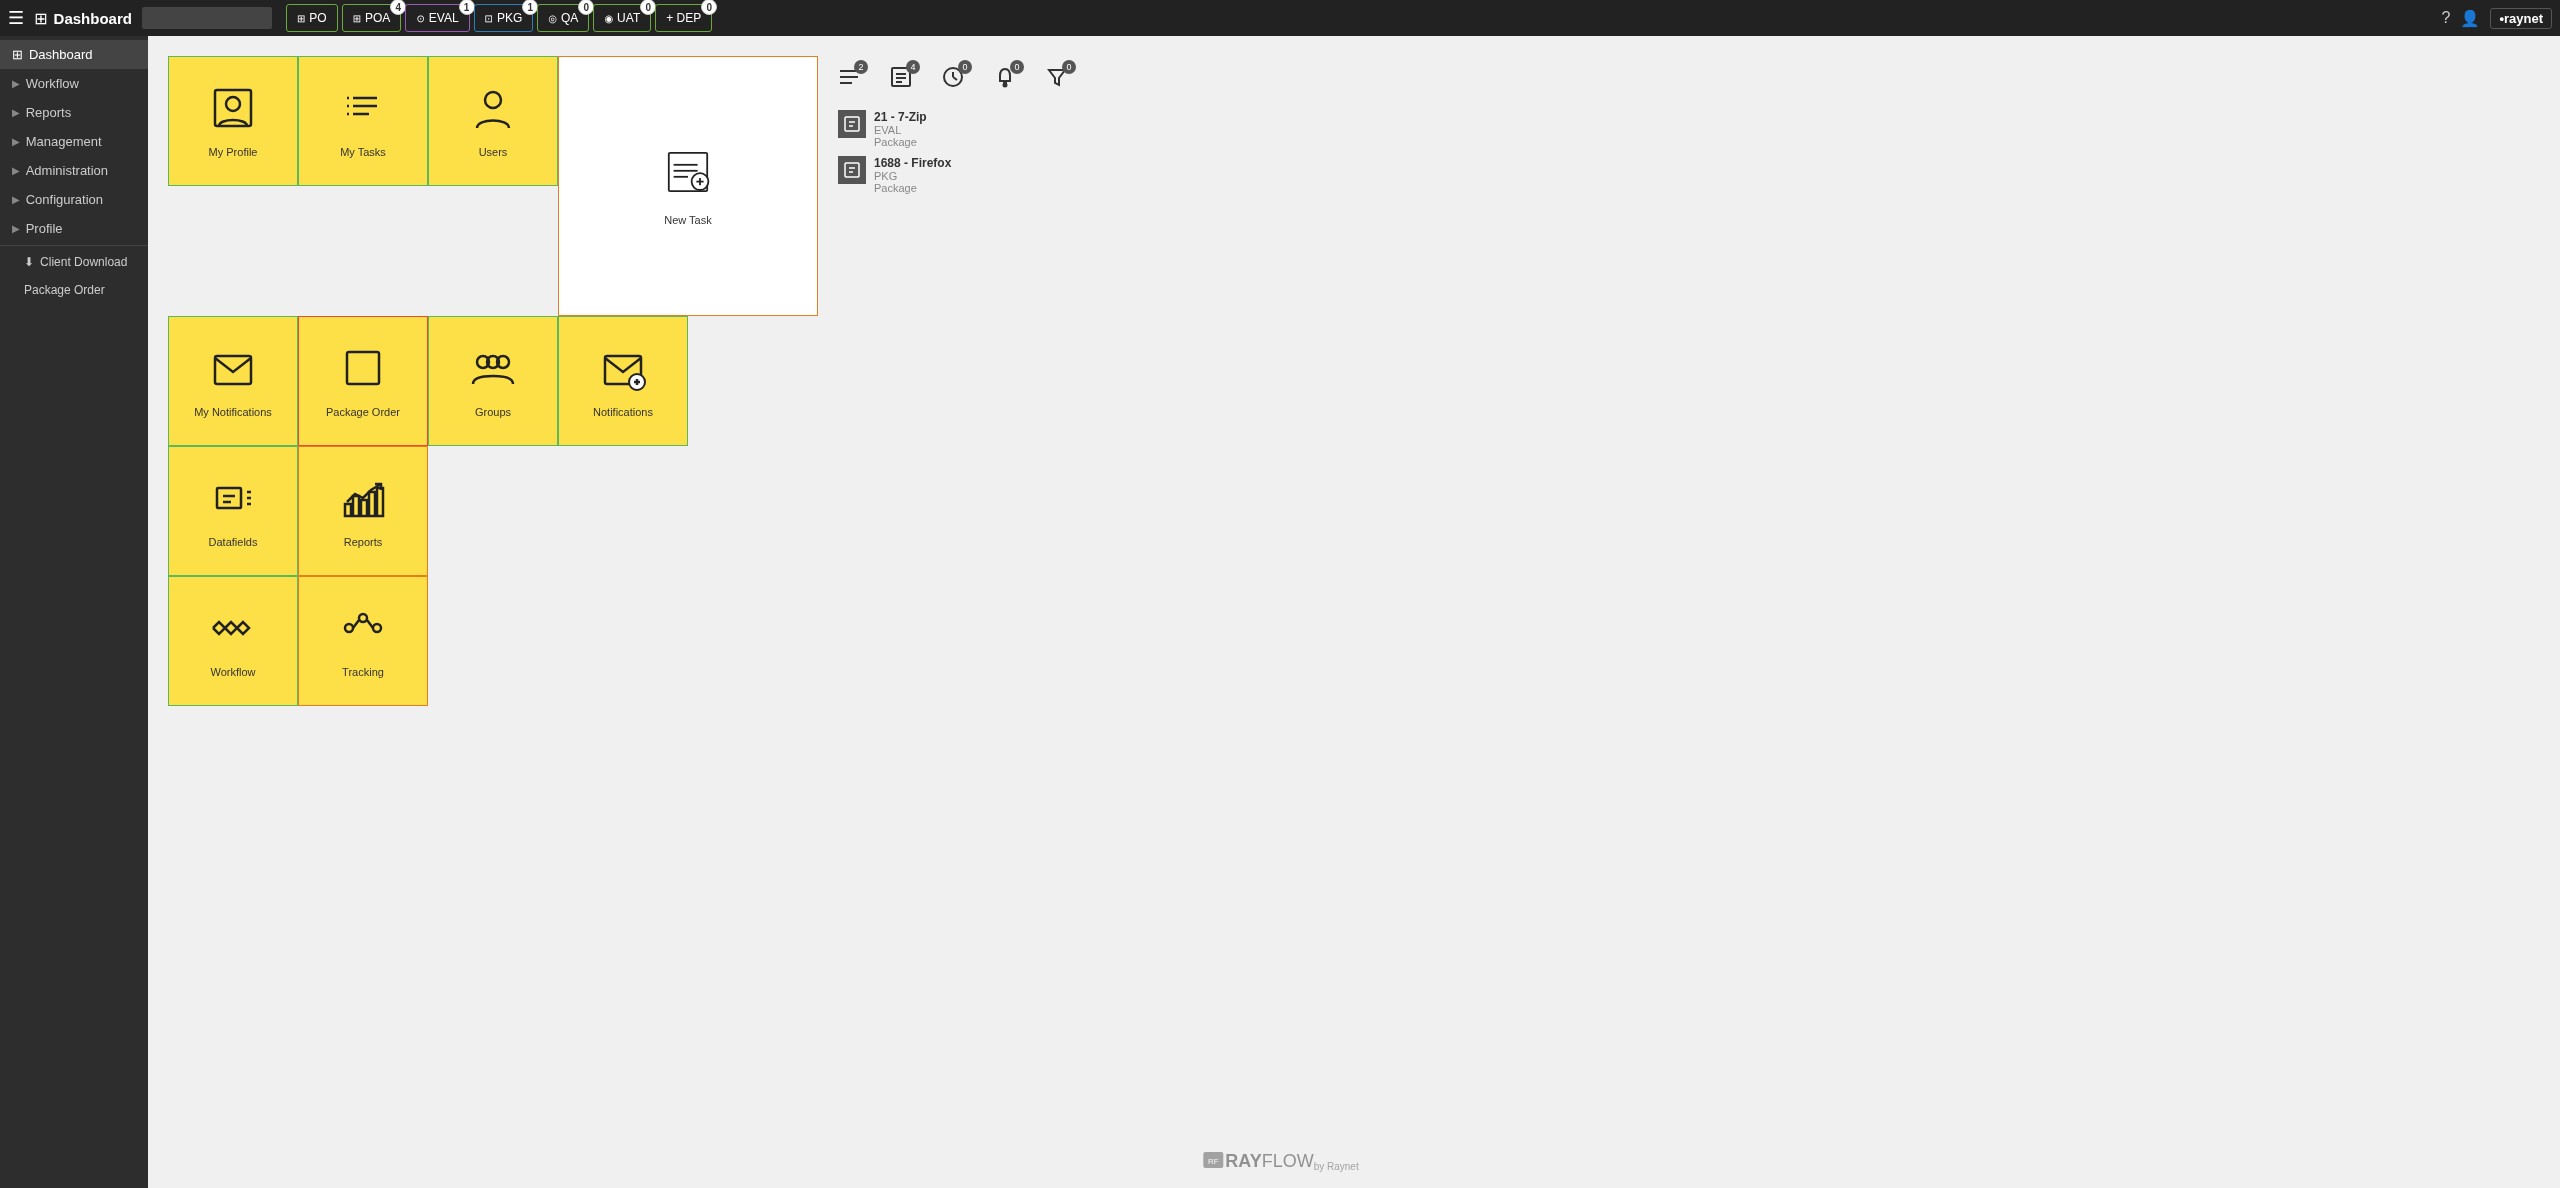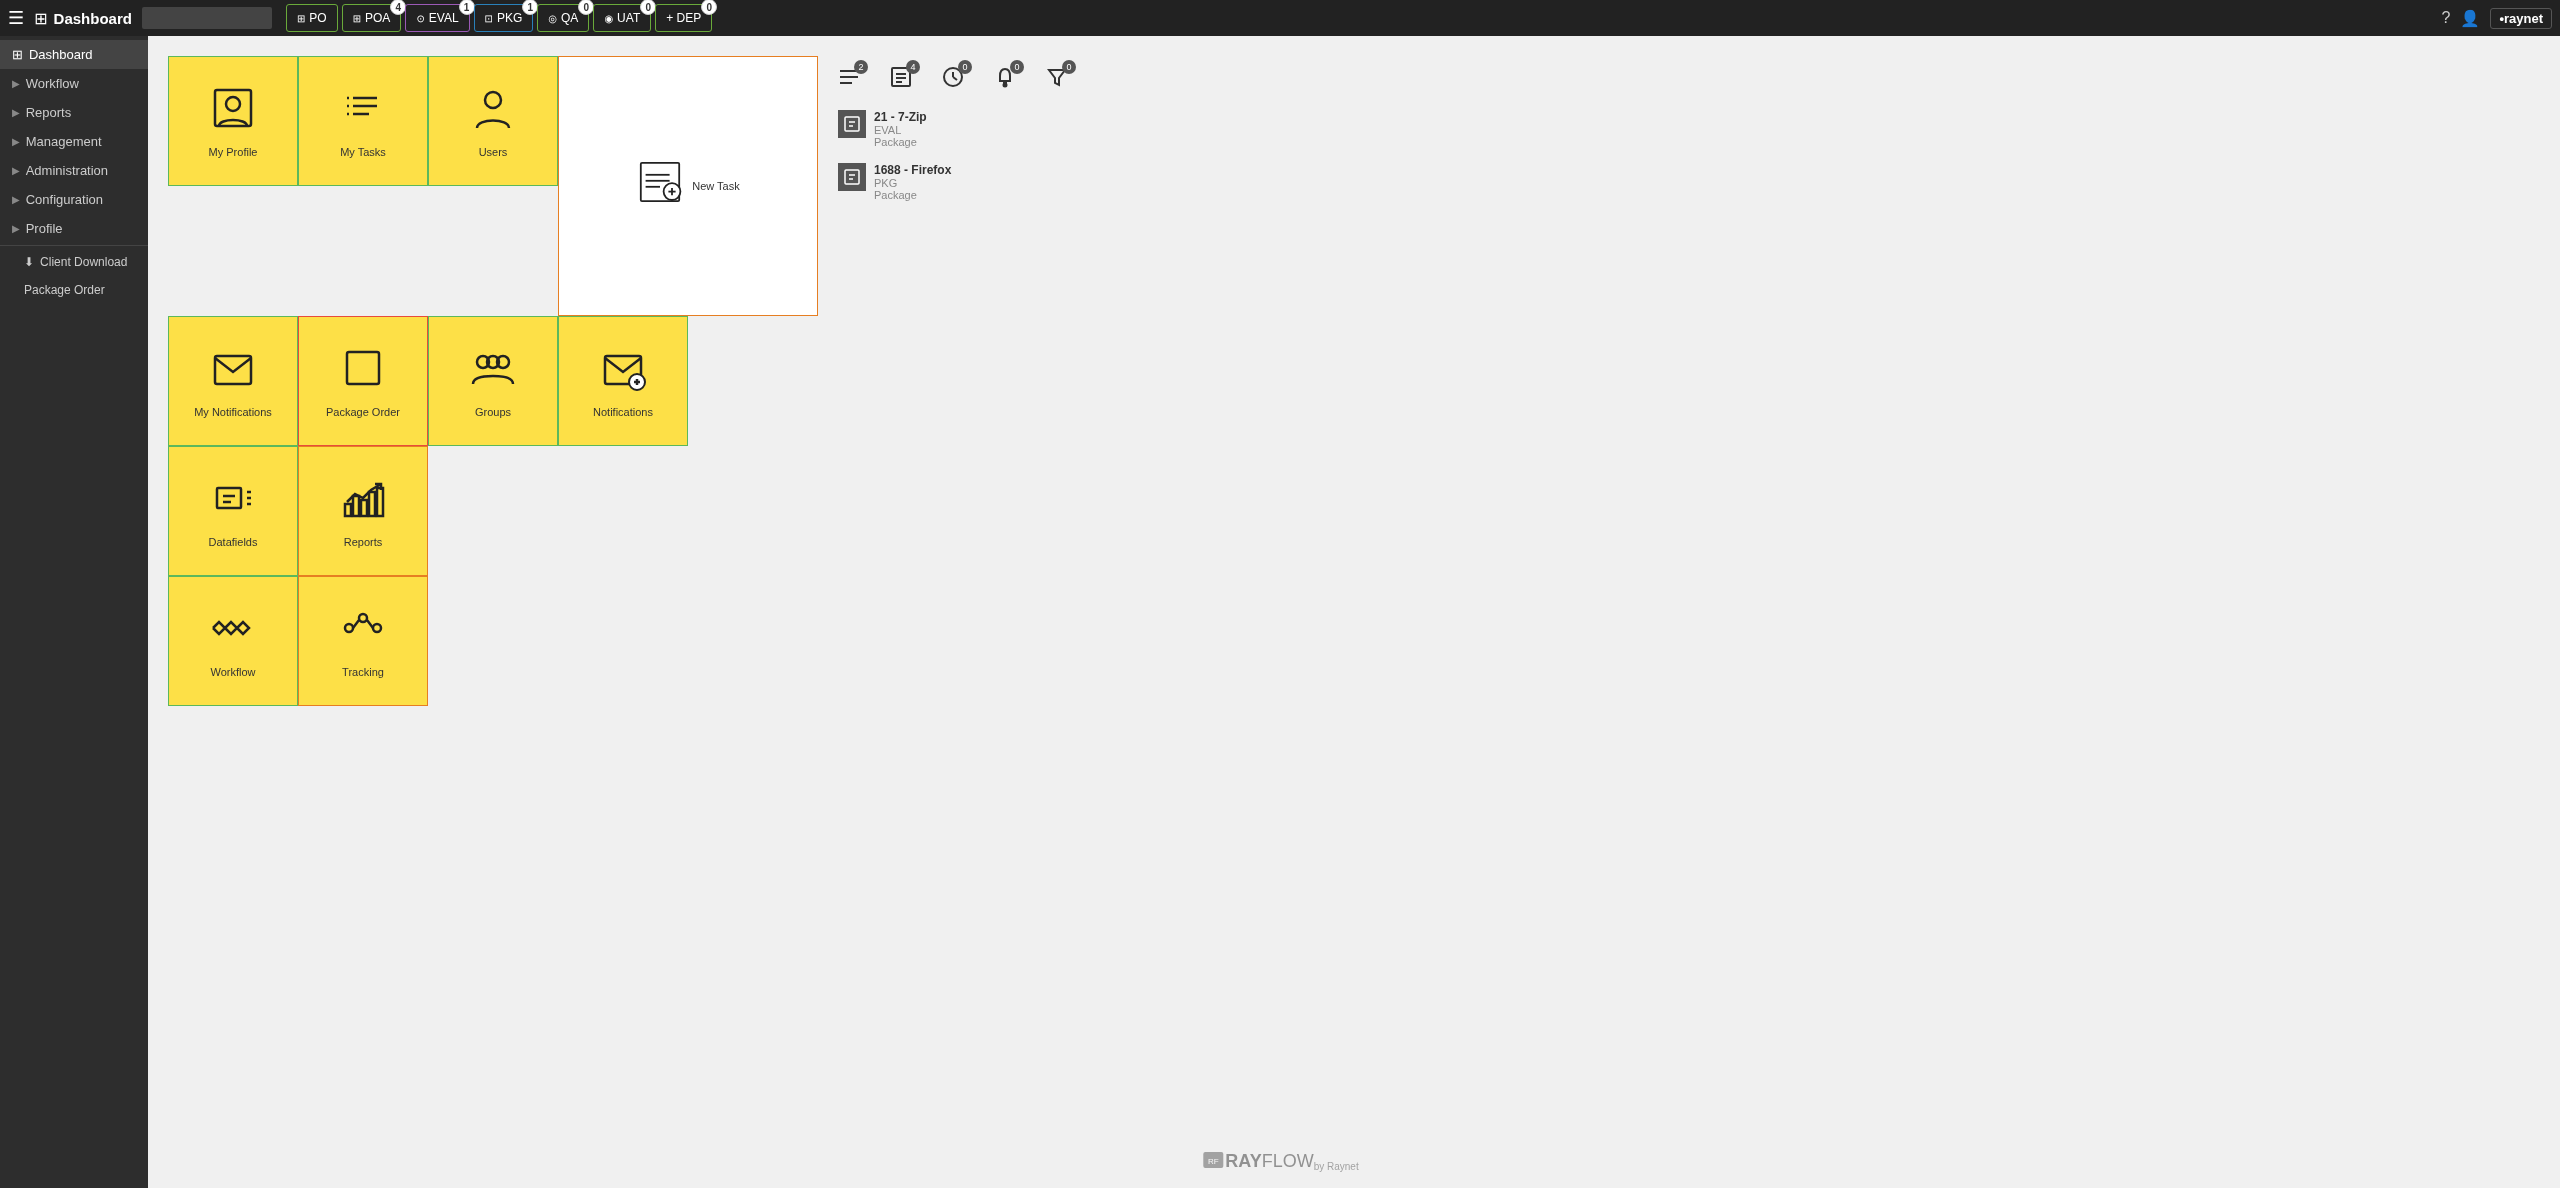--- a/index.html
+++ b/index.html
@@ -173,21 +173,21 @@
       width: 48px;
       height: 48px;
     }
 
     
     .tile-wide {
       width: 260px;
       height: 260px;
       border: 1.5px solid #e67e22;
       display: flex;
-      flex-direction: row;
+      flex-direction: column;
       align-items: center;
       justify-content: center;
       cursor: pointer;
       background: #fff;
       gap: 8px;
     }
     .tile-wide .tile-icon { font-size: 60px; }
 
     
     .right-panel {
@@ -223,21 +223,21 @@
       border-radius: 50%;
       width: 14px;
       height: 14px;
       display: flex;
       align-items: center;
       justify-content: center;
     }
     .panel-items {
       display: flex;
       flex-direction: column;
-      gap: 15px;
+      gap: 8px;
     }
     .panel-item {
       display: flex;
       align-items: flex-start;
       gap: 8px;
       cursor: pointer;
     }
     .panel-item-icon {
       width: 28px;
       height: 28px;

